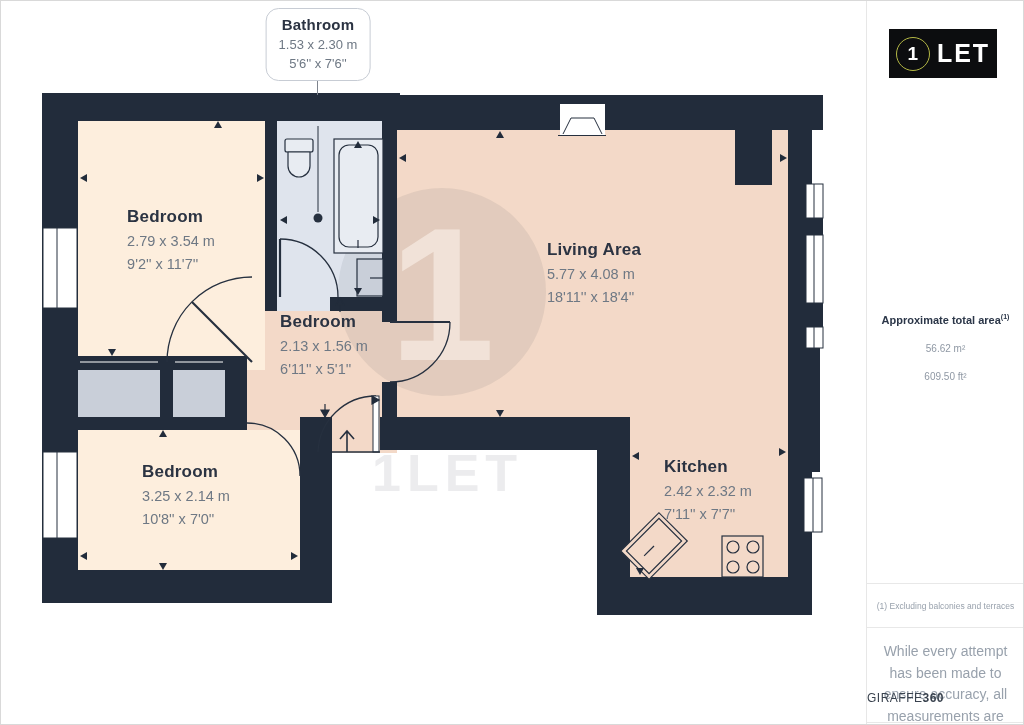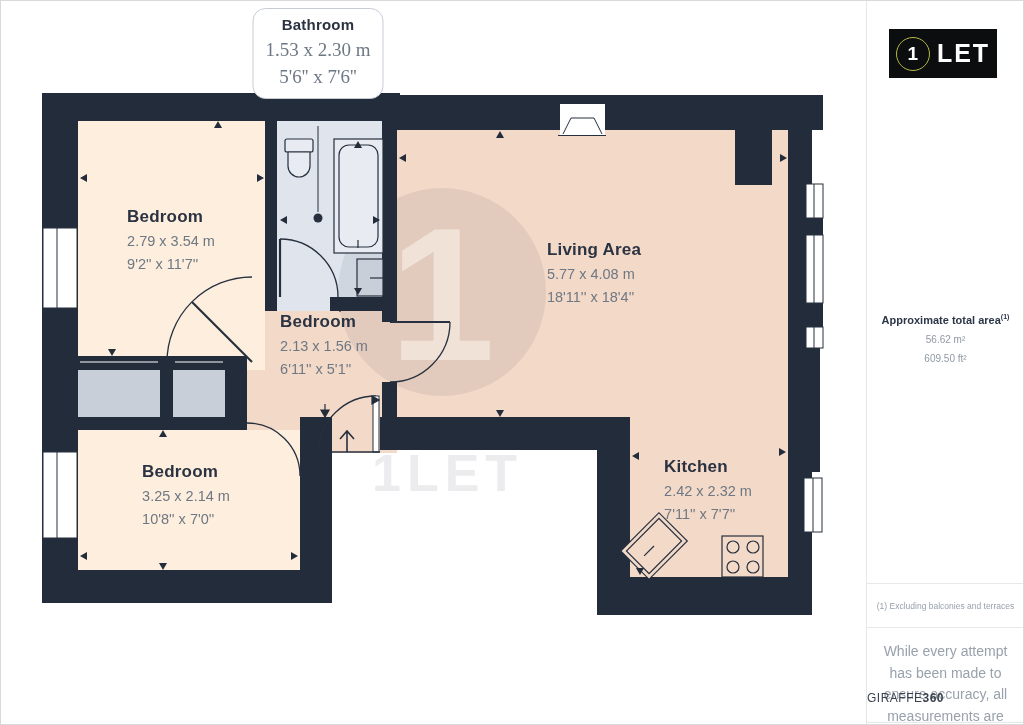--- a/index.html
+++ b/index.html
@@ -12,35 +12,35 @@
   .room-label{position:absolute;transform:translate(-50%,-50%);text-align:left;
               line-height:1.55;white-space:nowrap;z-index:10;}
   .room-name{display:block;font-size:17px;font-weight:700;color:#2b3342;letter-spacing:.2px;}
   .room-dims{display:block;font-size:14.5px;color:#6e7884;}
 
   
   .callout{position:absolute;left:318px;top:8px;transform:translateX(-50%);
            background:#fff;border:1px solid #c7ccd4;border-radius:13px;
            padding:5px 12px 7px;text-align:center;line-height:1.45;z-index:10;}
   .callout .room-name{font-size:15px;}
-  .callout .room-dims{font-size:19px;font-family:Liberation Serif, serif;}
+  .callout .room-dims{font-size:13px;}
   .callout-leader{position:absolute;left:317px;top:81px;width:1px;height:14px;background:#7d838d;z-index:9;}
 
   
   .sidebar{position:absolute;left:866px;top:0;width:157px;height:725px;background:#fff;
            border-left:1px solid #e7e7e7;z-index:20;}
   .logo{position:absolute;left:22px;top:29px;width:108px;height:49px;background:#0c0d0f;
         display:flex;align-items:center;justify-content:center;gap:7px;}
   .logo-circle{width:32px;height:32px;border:1.5px solid #b4b845;border-radius:50%;
                color:#fff;font-weight:800;font-size:19px;display:flex;align-items:center;justify-content:center;}
   .logo-text{color:#fff;font-weight:800;font-size:25px;letter-spacing:2px;}
   .area-block{position:absolute;left:0;top:313px;width:100%;text-align:center;}
   .area-label{font-size:11px;font-weight:700;color:#2b3648;}
   .area-label sup{font-size:7px;}
-  .area-val{font-size:10px;color:#8f98a4;margin-top:8px;}
+  .area-val{font-size:10px;color:#8f98a4;margin-top:17px;}
   .sb-line{position:absolute;left:0;width:100%;border-top:1px solid #e8e8e8;}
   .footnote{position:absolute;left:0;top:584px;width:100%;height:43px;display:flex;
             align-items:center;justify-content:center;font-size:8.5px;color:#98a1ac;}
   .disclaimer{position:absolute;left:0;top:641px;width:100%;padding:0 13px;box-sizing:border-box;
               font-size:14px;line-height:1.55;color:#98a1ac;text-align:center;}
   .brand{position:absolute;left:0;top:691px;width:100%;text-align:left;font-size:12px;
          color:#39424e;letter-spacing:.5px;}
   .brand .b{font-weight:800;}
 </style>
 </head>

